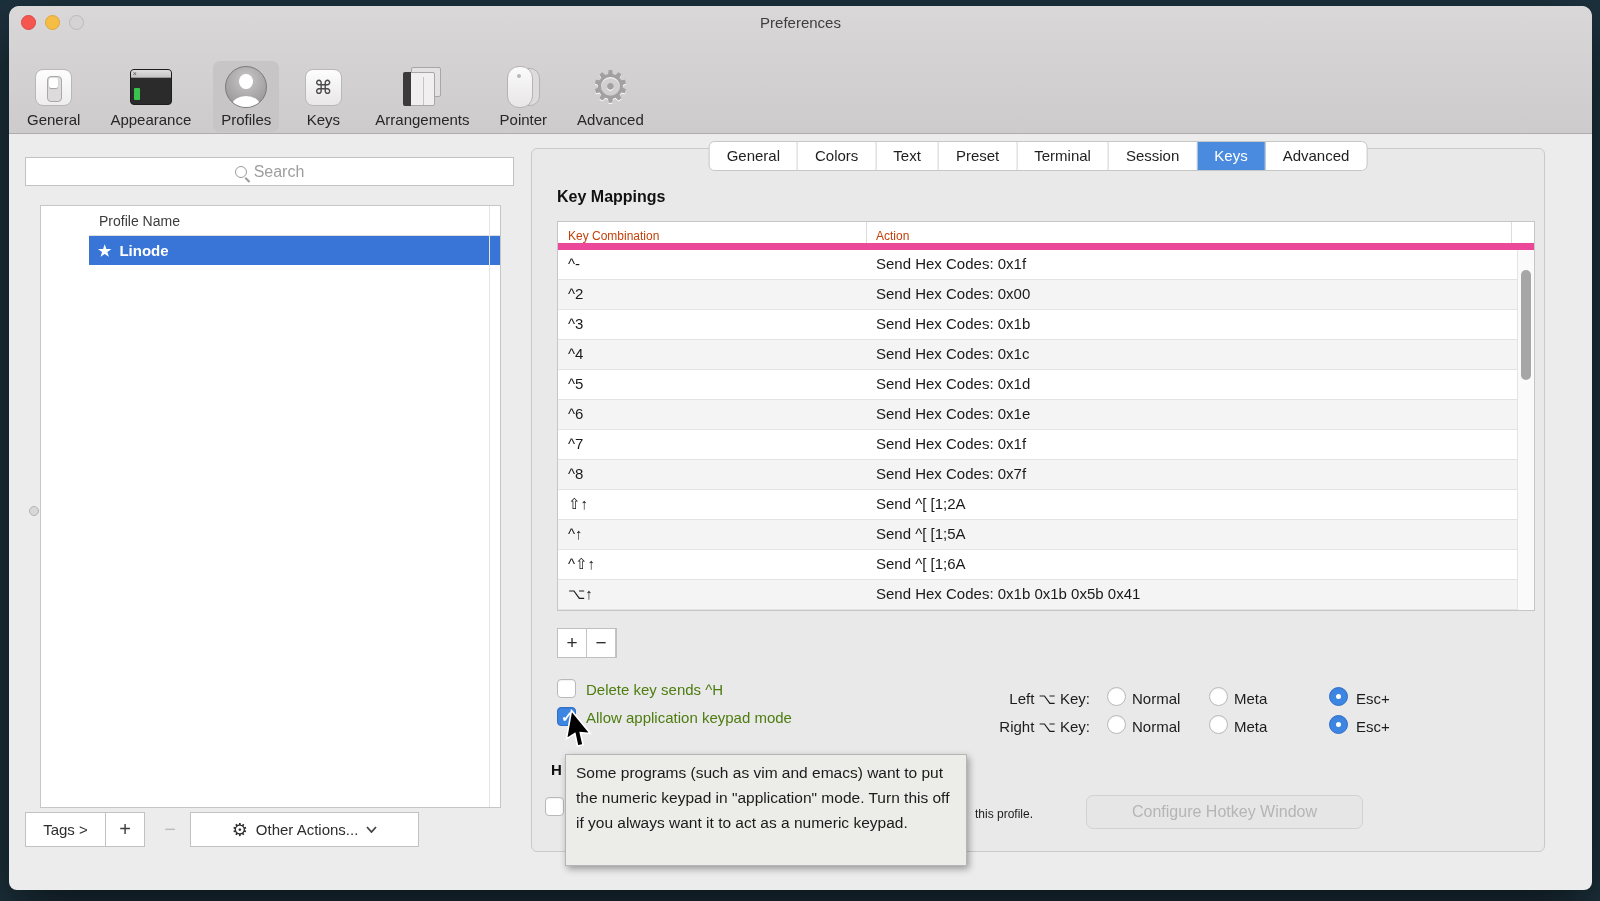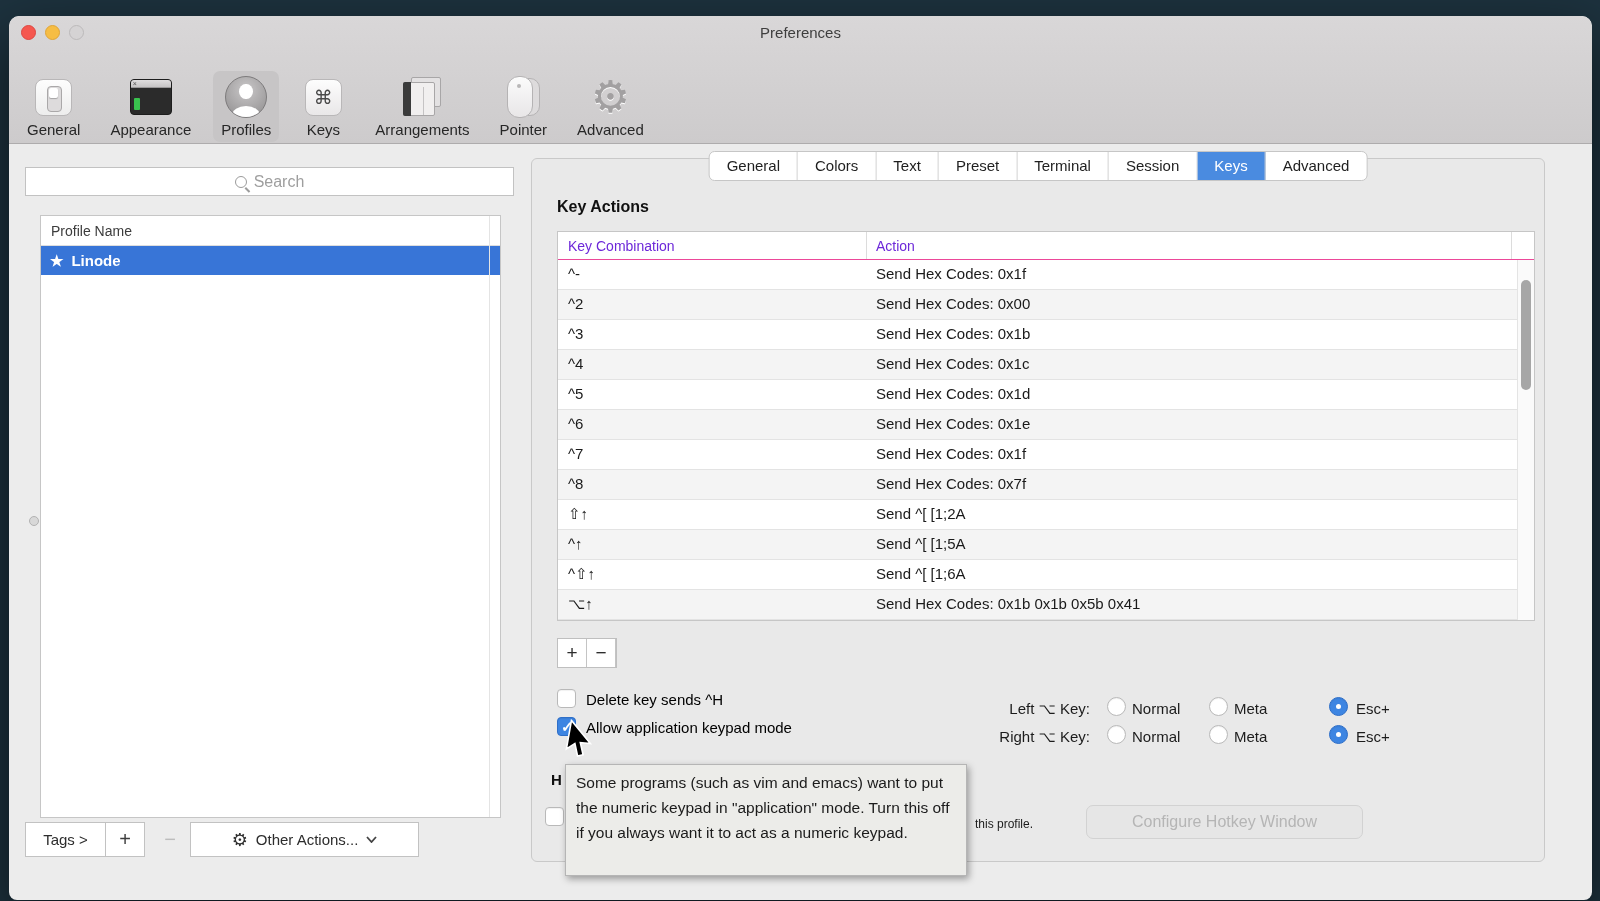--- a/index.html
+++ b/index.html
@@ -3,21 +3,21 @@
 <meta charset="utf-8">
 <style>
   * { box-sizing: border-box; margin: 0; padding: 0; }
   html,body { width:1600px; height:901px; overflow:hidden; }
   body {
     background:#1d323e;
     font-family:"Liberation Sans", sans-serif;
     position:relative;
   }
   .window {
-    position:absolute; left:9px; top:16px; width:1583px; height:884px;
+    position:absolute; left:9px; top:6px; width:1583px; height:884px;
     background:#ececec; border-radius:10px 10px 8px 8px;
     box-shadow:0 22px 60px rgba(0,0,0,.6);
     overflow:hidden;
   }
   
   .chrome {
     position:absolute; left:0; top:0; right:0; height:128px;
     background:linear-gradient(#d9d7d8,#cdcbcc);
     border-bottom:1px solid #aeacad;
     border-radius:10px 10px 0 0;
@@ -75,21 +75,21 @@
   .search-field {
     position:absolute; left:16px; top:151px; width:489px; height:29px;
     background:#fff; border:1px solid #c2c2c2; border-radius:0;
     display:flex; align-items:center; justify-content:center; gap:7px;
   }
   .mag { width:12px; height:12px; border:1.5px solid #9b9b9b; border-radius:50%; position:relative; }
   .mag::after { content:""; position:absolute; left:10px; top:10px; width:6px; height:1.5px; background:#9b9b9b; transform:rotate(45deg); transform-origin:0 0; }
   .search-ph { font-size:16px; color:#9e9e9e; }
   .profile-list {
     position:absolute; left:31px; top:199px; width:461px; height:603px;
-    background:#fff; border:1px solid #c6c6c6;
+    background:#fff; border:1px solid #c6c6c6;padding-left:48px;
   }
   .pl-header { height:30px; line-height:30px; padding-left:10px; font-size:14px; color:#3c3c3c; border-bottom:1px solid #dedede; }
   .pl-vline { position:absolute; top:0; bottom:0; right:10px; width:1px; background:#e4e4e4; }
   .pl-row-sel {
     height:29px; display:flex; align-items:center; gap:8px; padding-left:9px;
     background:#3875d7; color:#fff; font-size:15px; font-weight:bold;
   }
   .pane-dot { position:absolute; left:20px; top:500px; width:10px; height:10px; border-radius:50%; background:#d8d8d8; border:1px solid #b2b2b2; }
   .bl-btn {
     position:absolute; top:806px; height:35px; background:#fff; border:1px solid #c2c2c2;
@@ -106,21 +106,21 @@
   .tabs {
     position:absolute; left:1029px; top:135px; transform:translateX(-50%);
     display:flex; height:30px; background:#fff; border:1px solid #c6c6c6; border-radius:6px; overflow:hidden;
   }
   .tab { padding:0 17px; line-height:28px; font-size:15px; color:#1f1f1f; border-right:1px solid #d2d2d2; }
   .tab:last-child { border-right:none; }
   .tab.sel { background:#4a8be0; color:#fff; }
   .km-heading { position:absolute; left:548px; top:182px; font-size:16px; font-weight:bold; color:#111; }
   
   .km-table { position:absolute; left:548px; top:215px; width:978px; height:390px; background:#fff; border:1px solid #c6c6c6; }
-  .km-head { position:relative; height:28px; line-height:28px; border-bottom:1px solid #ec4899; font-size:14px; color:#6d28d9; }
+  .km-head { position:relative; height:28px; line-height:28px; border-bottom:7px solid #ec4899; font-size:12px; color:#c2410c; }
   .km-head .h-key { position:absolute; left:10px; }
   .km-head .h-action { position:absolute; left:318px; }
   .km-head .v1 { position:absolute; left:308px; top:0; bottom:0; width:1px; background:#dcdcdc; }
   .km-head .v2 { position:absolute; right:22px; top:0; bottom:0; width:1px; background:#dcdcdc; }
   .km-body { position:relative; }
   .trow { position:relative; height:30px; border-bottom:1px solid #e3e3e3; font-size:15px; color:#1a1a1a; }
   .trow.alt { background:#f4f4f4; }
   .trow .c-key { position:absolute; left:10px; top:5px; }
   .trow .c-act { position:absolute; left:318px; top:5px; }
   .scrollbar { position:absolute; right:0; top:28px; bottom:0; width:17px; background:#fafafa; border-left:1px solid #e4e4e4; }
@@ -128,21 +128,21 @@
   
   .seg { position:absolute; left:548px; top:622px; height:30px; display:flex; background:#fff; border:1px solid #bfbfbf; }
   .seg-cell { display:flex; align-items:center; justify-content:center; border-right:1px solid #c4c4c4; color:#2d2d2d; }
   .seg-plus, .seg-minus { width:29px; font-size:19px; }
   .seg-preset { width:222px; gap:8px; font-size:15px; border-right:none; justify-content:flex-start; padding:0 12px; }
   .seg-preset .lbl { flex:1; }
   
   .cb { position:absolute; width:19px; height:19px; background:#fff; border:1px solid #b9b9b9; border-radius:4px; box-shadow:inset 0 1px 1px rgba(0,0,0,.06); }
   .cb.on { background:#3d85e2; border-color:#2f6fc8; }
   .cb.on::before { content:"\2713"; position:absolute; left:3px; top:0px; color:#fff; font-size:15px; font-weight:bold; }
-  .cb-label { position:absolute; font-size:15px; color:#000000; }
+  .cb-label { position:absolute; font-size:15px; color:#4d7c0f; }
   .radio { position:absolute; width:19px; height:19px; border-radius:50%; background:#fff; border:1px solid #b9b9b9; box-shadow:inset 0 1px 1px rgba(0,0,0,.06); }
   .radio.on { background:#3d85e2; border-color:#2f6fc8; }
   .radio.on::after { content:""; position:absolute; left:6px; top:6px; width:5px; height:5px; border-radius:50%; background:#fff; }
   .r-label { position:absolute; font-size:15px; color:#1c1c1c; }
   .opt-caption { position:absolute; width:141px; text-align:right; font-size:15px; color:#1c1c1c; }
   
   .hk-h { position:absolute; left:542px; top:755px; font-size:15px; font-weight:bold; color:#111; }
   .hk-cb { position:absolute; left:536px; top:791px; }
   .hk-text { position:absolute; left:966px; top:801px; font-size:12px; color:#1c1c1c; }
   .hk-btn {
@@ -256,21 +256,21 @@
     <span class="tab">General</span>
     <span class="tab">Colors</span>
     <span class="tab">Text</span>
     <span class="tab">Preset</span>
     <span class="tab">Terminal</span>
     <span class="tab">Session</span>
     <span class="tab sel">Keys</span>
     <span class="tab">Advanced</span>
   </div>
 
-  <div class="km-heading">Key Actions</div>
+  <div class="km-heading">Key Mappings</div>
 
   <div class="km-table">
     <div class="km-head">
       <span class="h-key">Key Combination</span>
       <span class="v1"></span>
       <span class="h-action">Action</span>
       <span class="v2"></span>
     </div>
     <div class="km-body">
       <div class="trow">

